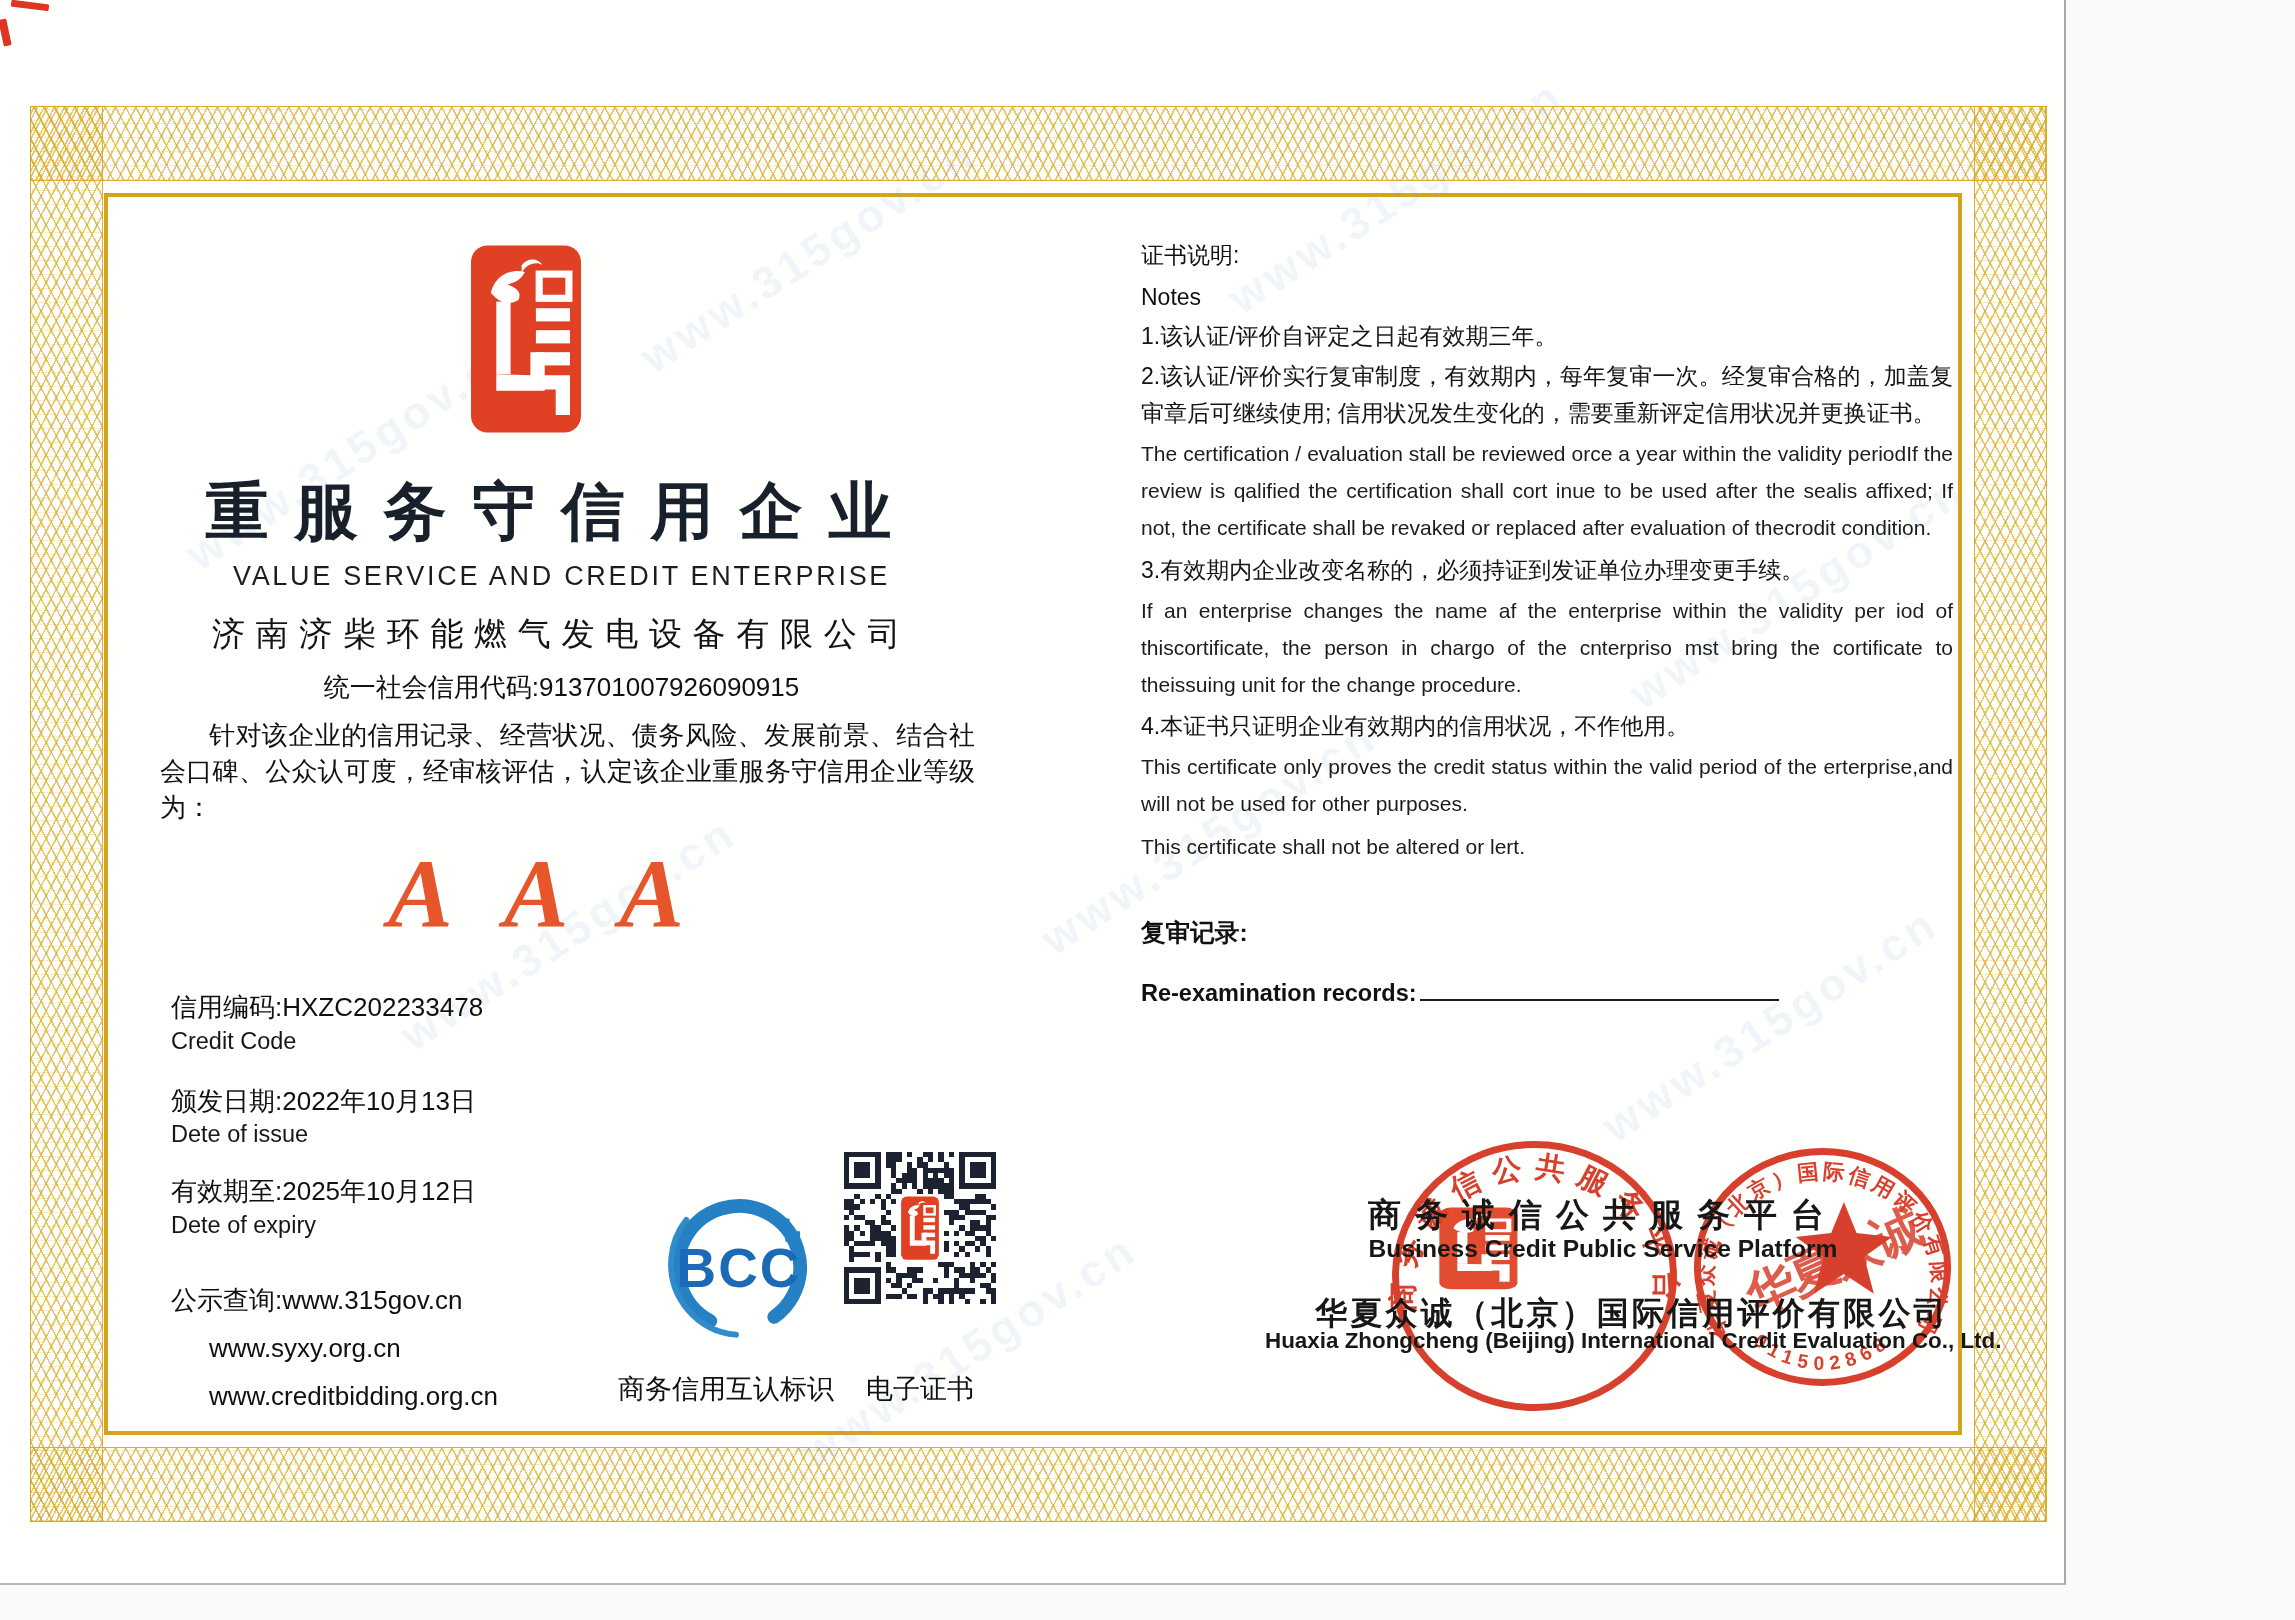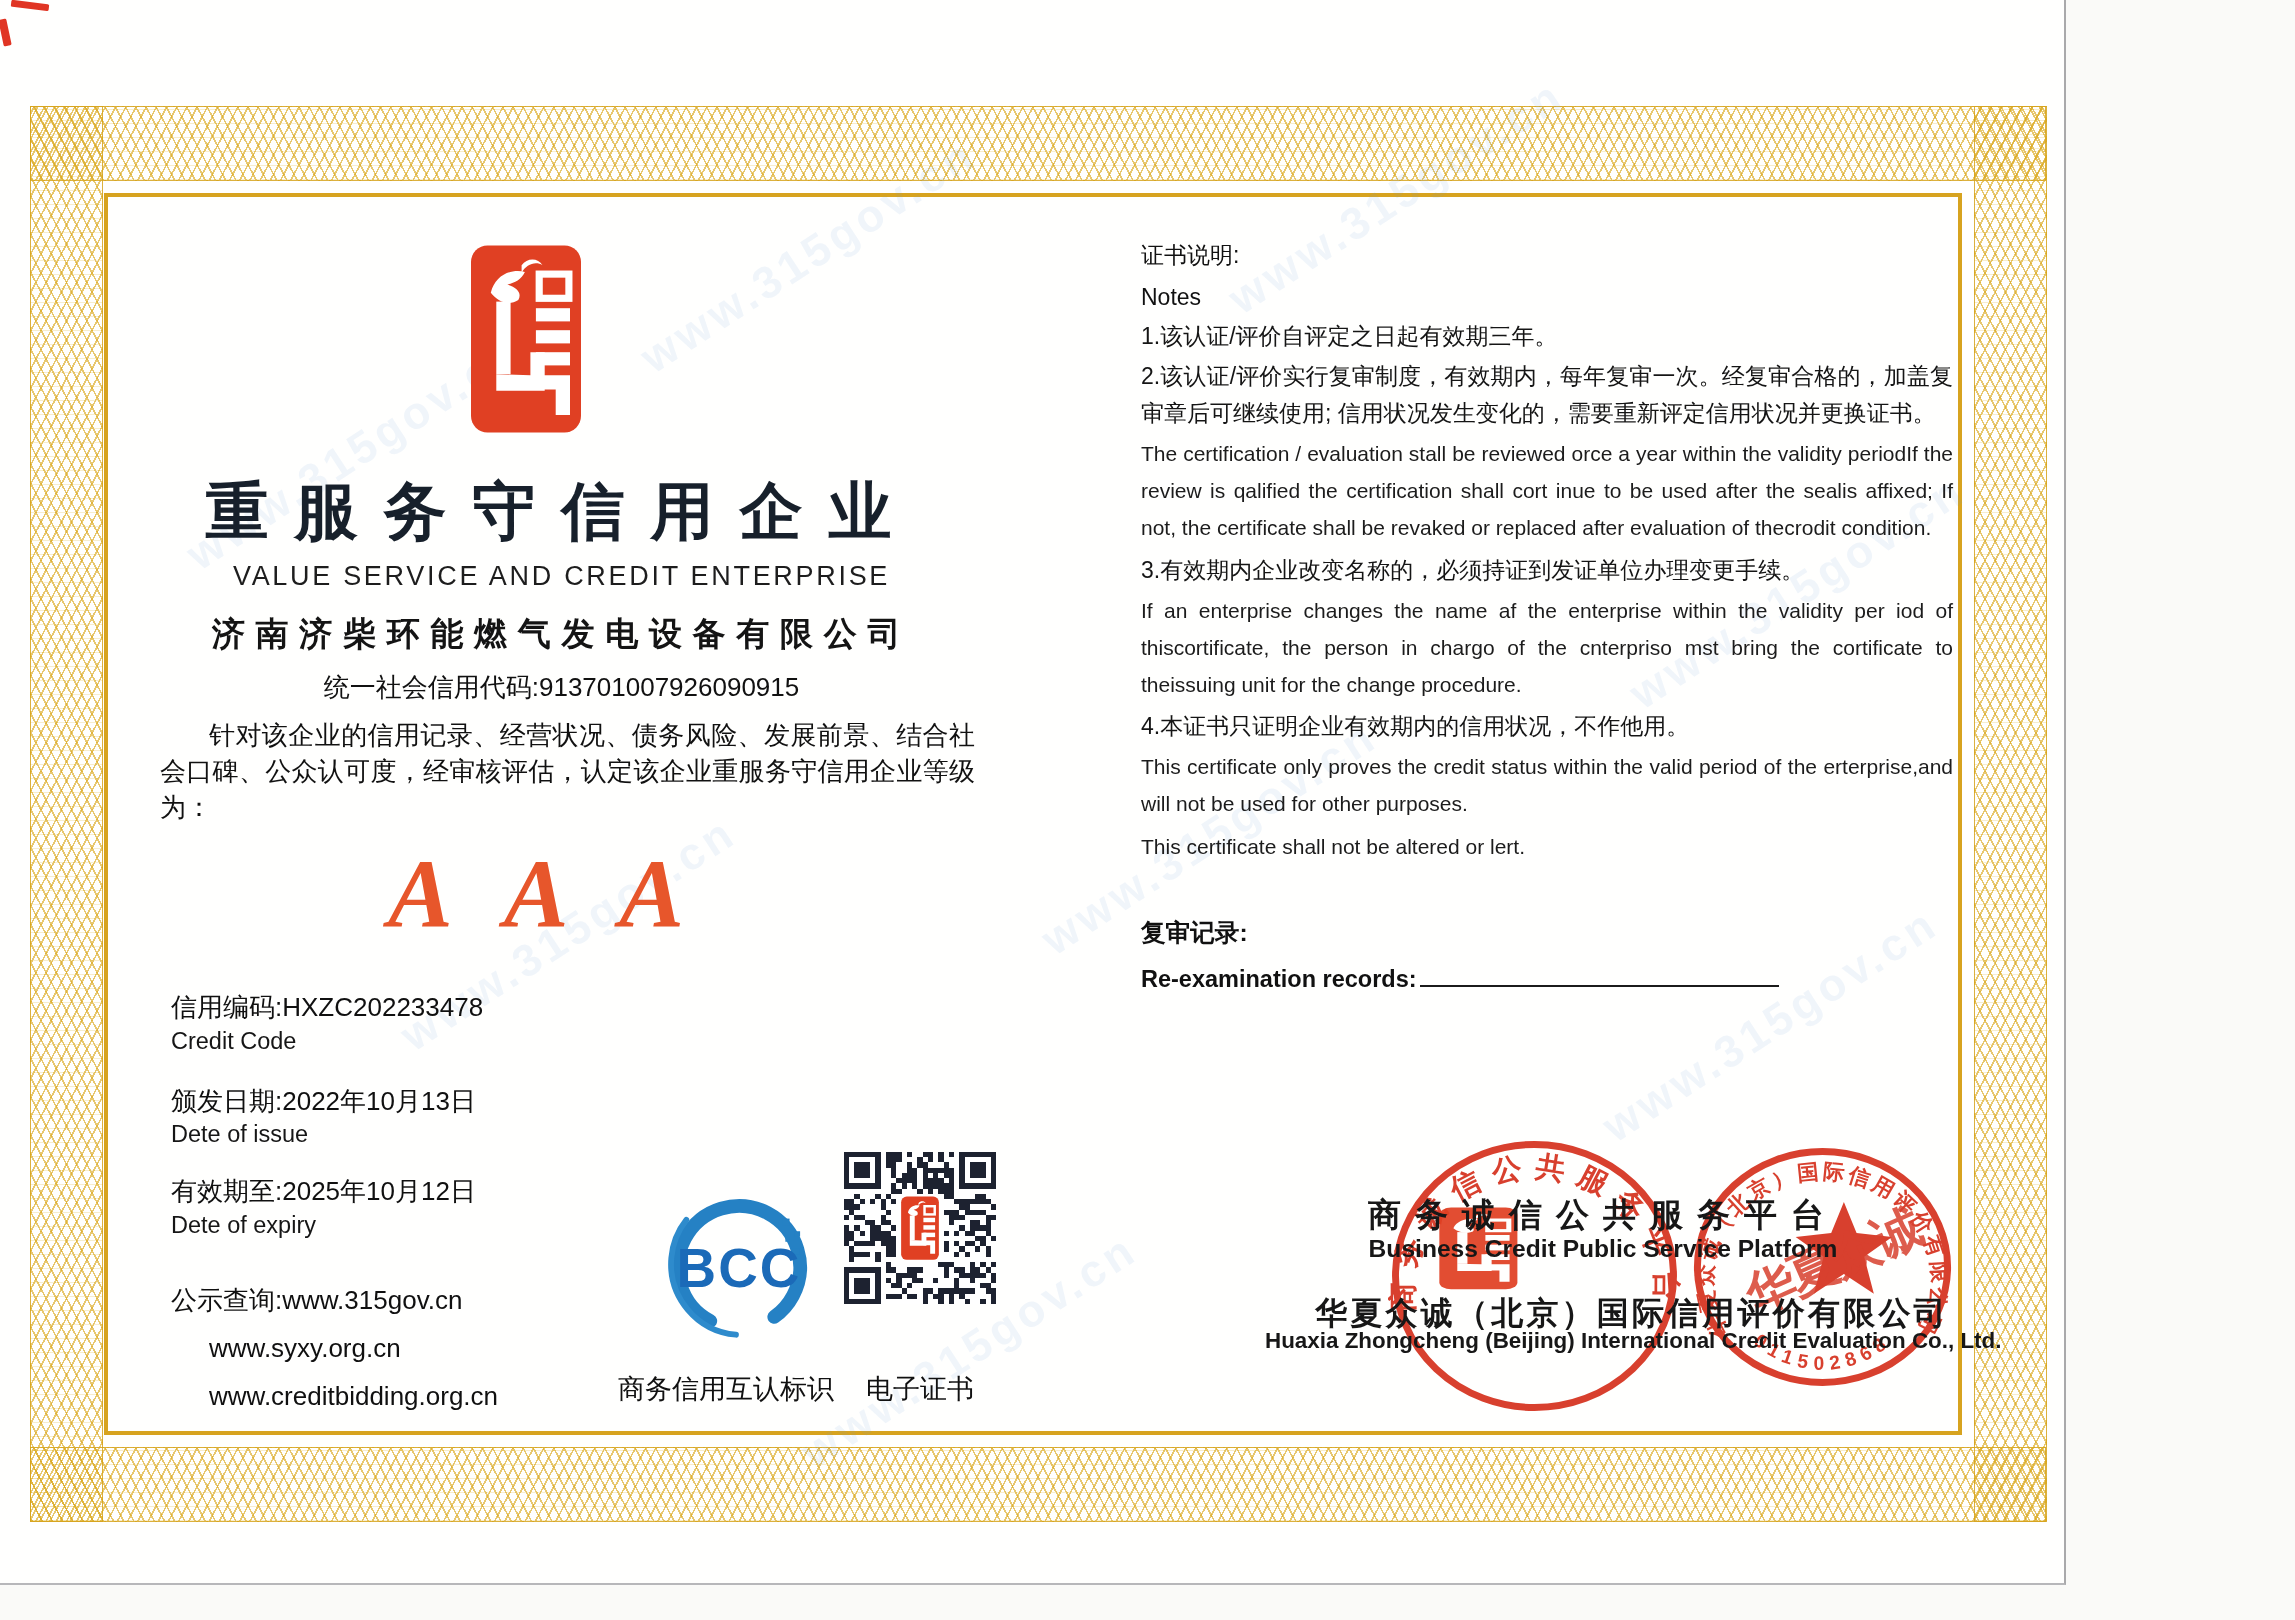--- a/index.html
+++ b/index.html
@@ -22,37 +22,37 @@
   .inner-frame{position:absolute;left:104px;top:193px;width:1850px;height:1234px;
     border:4.8px solid #d7a31f;}
   .wm{position:absolute;transform:rotate(-33deg);font-size:45px;letter-spacing:4.3px;
       color:rgba(110,160,220,.10);font-weight:bold;white-space:nowrap;}
   
   .abs{position:absolute;}
   .center{text-align:center;}
   .title-cn{left:126px;top:469px;width:871px;font-family:"Liberation Serif",serif;
     font-size:63px;font-weight:bold;letter-spacing:26px;color:#17202b;white-space:nowrap;}
   .title-en{left:126px;top:561px;width:871px;font-size:27px;letter-spacing:2.7px;color:#1d1d1d;}
-  .company{left:126px;top:612px;width:871px;font-size:33px;font-weight:bold;letter-spacing:10.7px;color:#141414;white-space:nowrap;}
+  .company{left:126px;top:612px;width:871px;font-size:33px;font-weight:normal;letter-spacing:10.7px;color:#141414;white-space:nowrap;}
   .uscc{left:126px;top:670px;width:871px;font-size:26px;color:#111;}
   .para{left:160px;top:717px;width:815px;font-size:26px;line-height:36px;
         text-align:justify;text-indent:49px;color:#111;}
   .rating{left:126px;top:838px;width:871px;font-family:"Liberation Serif",serif;
      font-style:italic;font-weight:bold;font-size:97px;letter-spacing:51px;color:#e7562b;}
   .f-cn{font-size:26px;color:#101010;white-space:nowrap;}
   .f-en{font-size:23.5px;color:#161616;white-space:nowrap;}
   .url{font-size:26px;color:#101010;white-space:nowrap;}
   .badge-label{font-size:27px;color:#111;}
   
   .notes{left:1141px;top:234px;width:812px;}
   .notes-h{font-size:23px;font-weight:normal;line-height:42px;color:#111;}
   .note-zh{font-size:23px;line-height:37px;color:#151515;margin-bottom:3.2px;text-align:justify;}
   .note-en{font-size:21px;line-height:37px;color:#1c1c1c;margin-bottom:5.3px;text-align:justify;}
   .review-cn{font-size:24.6px;font-weight:bold;margin-top:47px;line-height:41px;color:#111;}
-  .review-en{font-size:23.5px;font-weight:bold;line-height:41px;color:#111;margin-top:6px;white-space:nowrap;}
+  .review-en{font-size:23.5px;font-weight:bold;line-height:41px;color:#111;margin-top:20px;white-space:nowrap;}
   .review-line{display:inline-block;width:359px;height:20.3px;border-bottom:2.1px solid #1b1b1b;margin-left:3.2px;}
   
   .ov{position:absolute;font-weight:bold;color:#171717;}
   .ov-l1cn{left:1304px;top:1193px;width:598px;font-size:33px;letter-spacing:14px;text-align:center;white-space:nowrap;}
   .ov-l1en{left:1304px;top:1235px;width:598px;font-size:24.6px;text-align:center;white-space:nowrap;}
   .ov-l2cn{left:1266px;top:1292px;width:732px;font-size:32px;letter-spacing:3.2px;text-align:center;font-weight:600;white-space:nowrap;}
   .ov-l2en{left:1265px;top:1328px;width:732px;font-size:22.4px;text-align:center;white-space:nowrap;}
   svg text{font-family:"Liberation Sans",sans-serif;}
 </style>
 </head>

